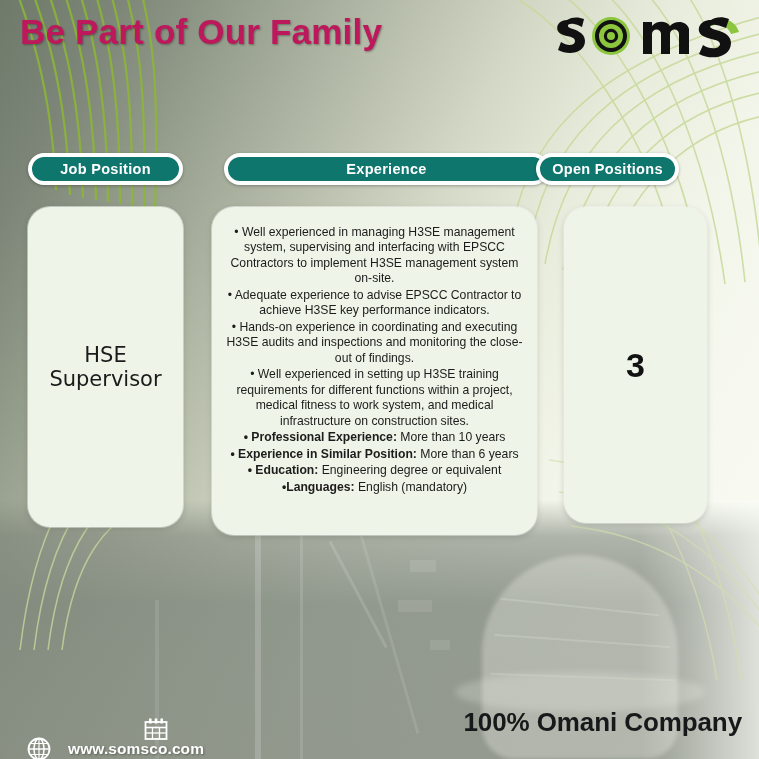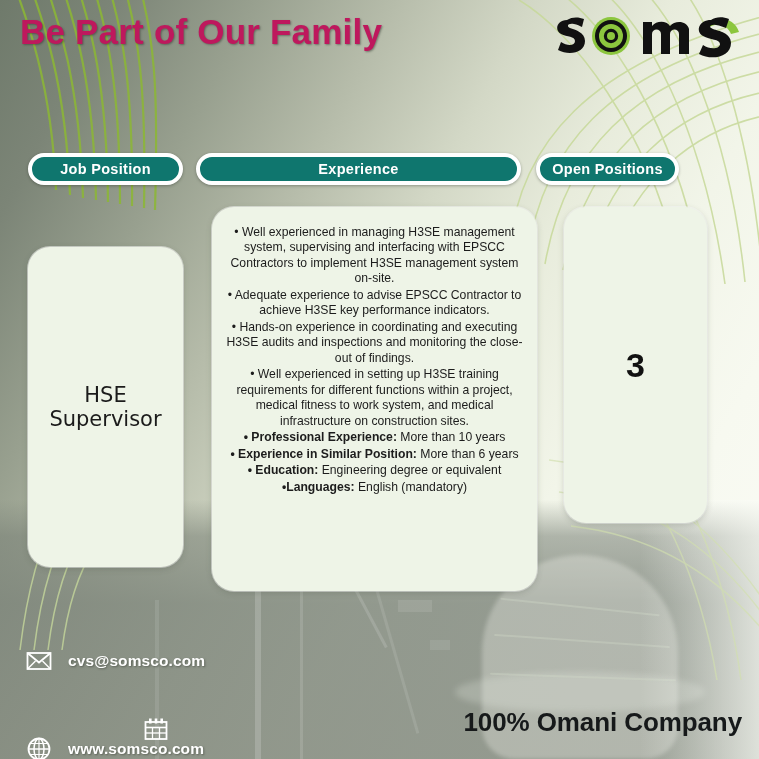--- a/index.html
+++ b/index.html
@@ -86,34 +86,34 @@
     position:absolute;height:32px;border-radius:17px;
     background:#0f766e;border:4px solid #ffffff;
     display:flex;align-items:center;justify-content:center;
     box-sizing:border-box;
     box-shadow:0 1px 3px rgba(30,36,28,.35);
   }
   .pill span{
     color:#ffffff;font-weight:bold;font-size:14.5px;letter-spacing:.3px;
   }
   .pill-job{left:28px;top:153px;width:155px;}
-  .pill-exp{left:196px;top:153px;width:325px;}
+  .pill-exp{left:224px;top:153px;width:325px;}
   .pill-open{left:536px;top:153px;width:143px;}
 
   
   .card{
     position:absolute;
     background:#eef4e7;
     border-radius:22px;
     box-shadow:0 2px 6px rgba(60,68,56,.22), 0 0 0 1px rgba(255,255,255,.55);
     box-sizing:border-box;
   }
   .card-job{left:28px;top:207px;width:155px;height:320px;
-    display:flex;align-items:center;justify-content:center;margin-top:40px;}
-  .card-exp{left:212px;top:207px;width:325px;height:384px;
+    display:flex;align-items:center;justify-content:center;}
+  .card-exp{left:212px;top:207px;width:325px;height:328px;
     padding:18px 14px 12px;}
   .card-open{left:564px;top:207px;width:143px;height:316px;
     display:flex;align-items:center;justify-content:center;}
 
   .job-title{
     text-align:center;font-size:21px;line-height:1.15;color:#1b1b1b;
     font-family:"DejaVu Sans", sans-serif;
   }
   .open-count{
     font-size:34px;font-weight:bold;color:#111;
@@ -282,29 +282,20 @@
         <li><b>• Education:</b><span> Engineering degree or equivalent</span></li>
         <li><b>•Languages:</b><span> English (mandatory)</span></li>
       </ul>
   </div>
 
   <div class="card card-open">
     <div class="open-count">3</div>
   </div>
 
 
-  <div class="contact c1">
-    <svg class="cicon" viewBox="0 0 26 26">
-      <rect x="1.5" y="5" width="23" height="16" fill="none" stroke="#fff" stroke-width="1.8"></rect>
-      <path d="M1.5,5 L13,14.5 L24.5,5" fill="none" stroke="#fff" stroke-width="1.8"></path>
-      <path d="M1.5,21 L9.5,13" fill="none" stroke="#fff" stroke-width="1.5"></path>
-      <path d="M24.5,21 L16.5,13" fill="none" stroke="#fff" stroke-width="1.5"></path>
-    </svg>
-    <div class="ctext">cvs@somsco.com</div>
-  </div>
 
   <div class="contact c2">
     <svg class="cicon" viewBox="0 0 26 26">
       <rect x="2.5" y="6" width="21" height="17" fill="none" stroke="#fff" stroke-width="1.8"></rect>
       <path d="M2.5,11.5 L23.5,11.5" stroke="#fff" stroke-width="1.6"></path>
       <path d="M9.5,11.5 L9.5,23 M16.5,11.5 L16.5,23" stroke="#fff" stroke-width="1.3"></path>
       <path d="M2.5,17 L23.5,17" stroke="#fff" stroke-width="1.3"></path>
       <rect x="6" y="2.5" width="2.6" height="5" fill="#fff"></rect>
       <rect x="11.7" y="2.5" width="2.6" height="5" fill="#fff"></rect>
       <rect x="17.4" y="2.5" width="2.6" height="5" fill="#fff"></rect>

